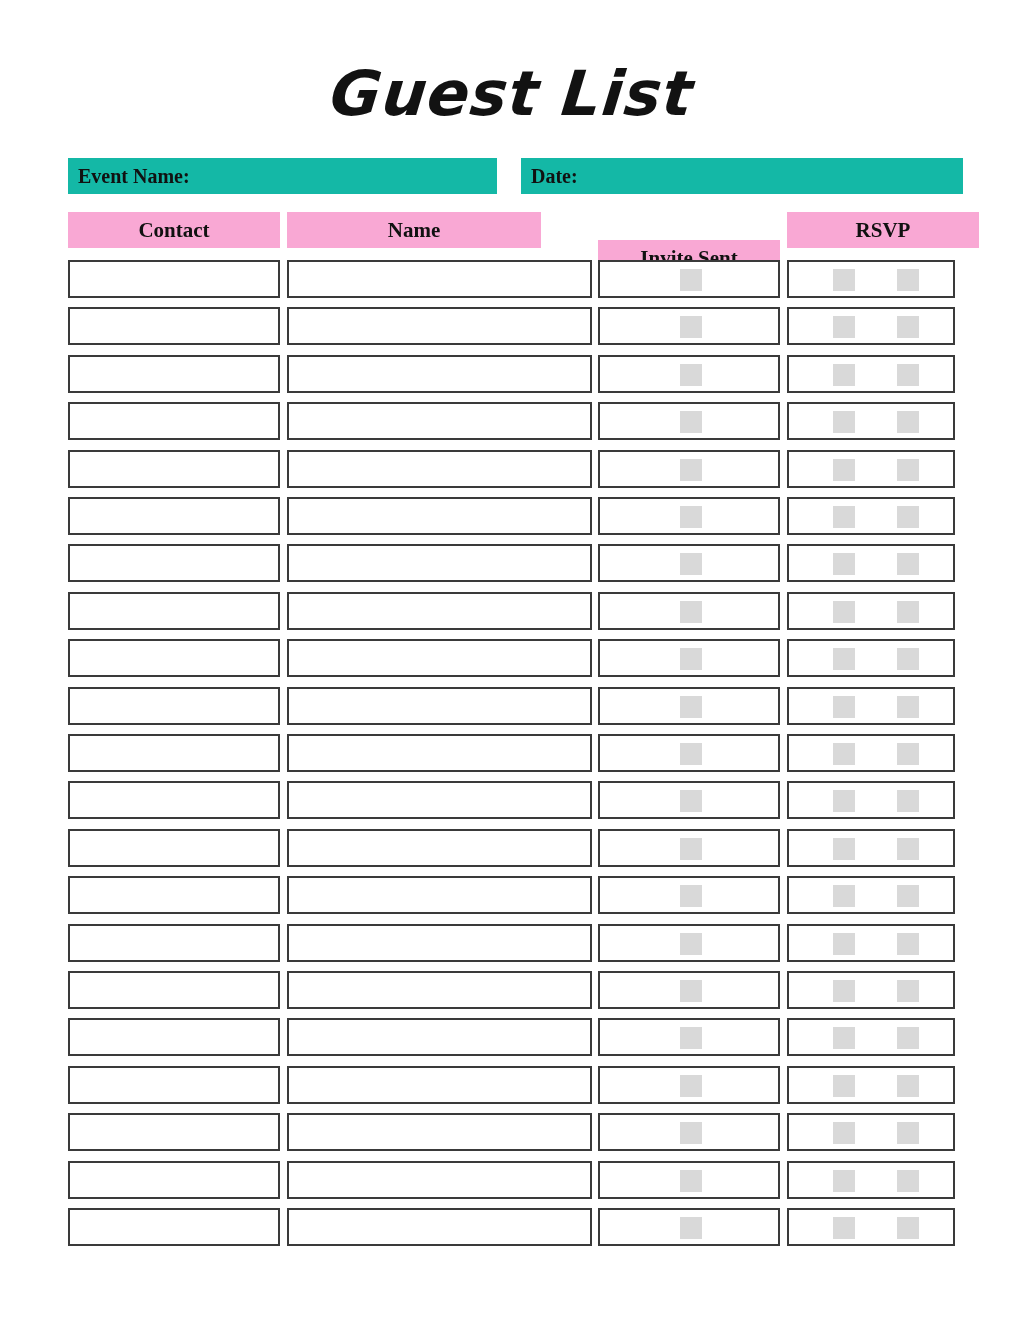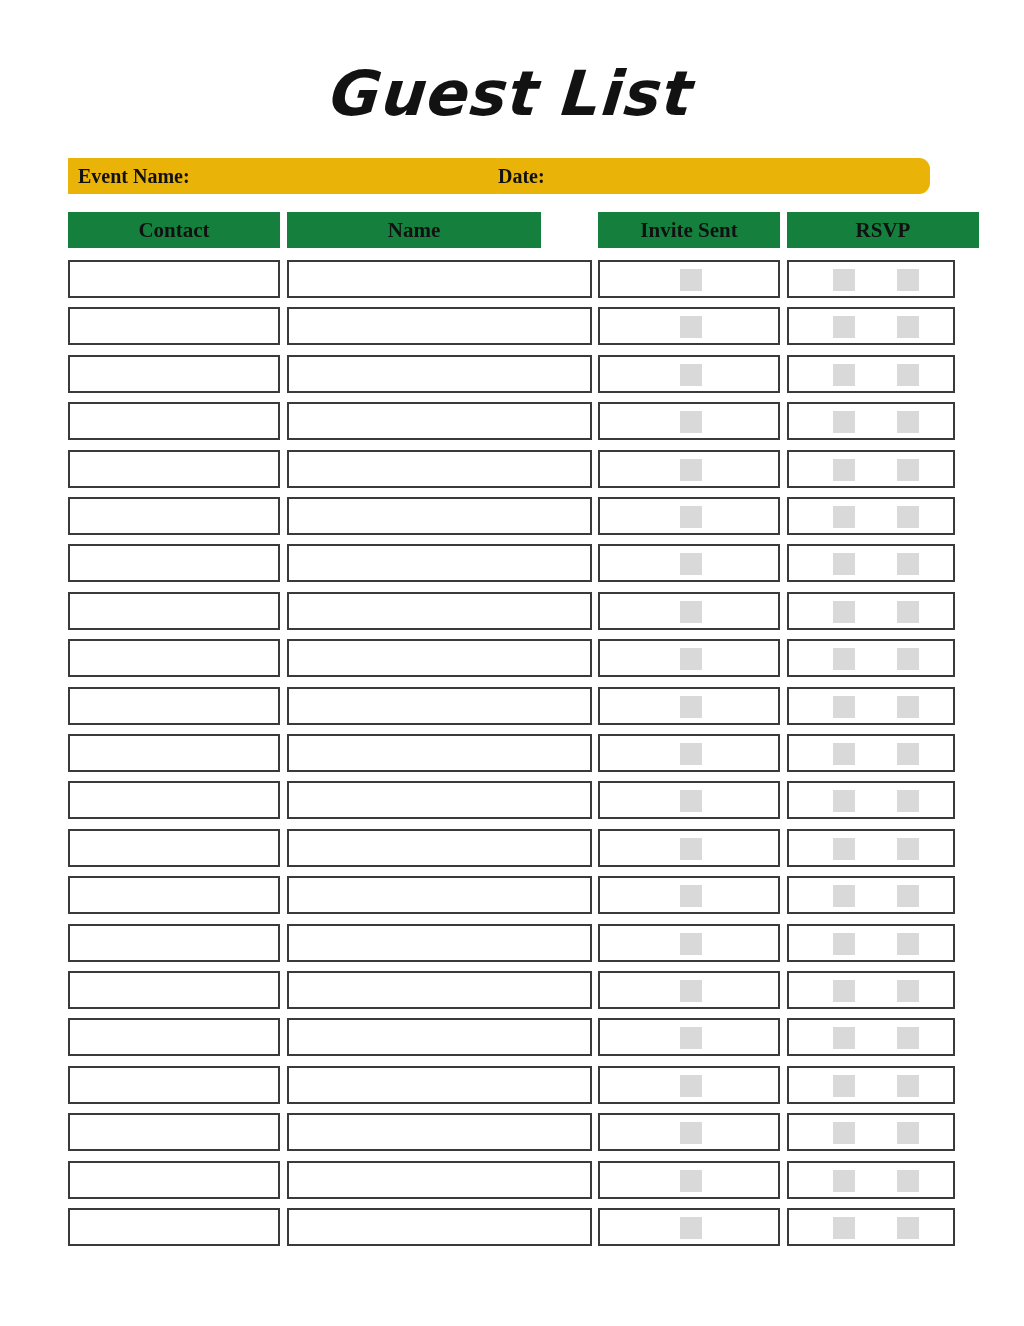--- a/index.html
+++ b/index.html
@@ -40,56 +40,56 @@
     color: #121212;
     transform: skewX(-6deg);
     white-space: nowrap;
   }
 
   
   .meta-bar {
     position: absolute;
     top: 158px;
     height: 36px;
-    background: #eab308;
+    background: #14b8a6;
     box-sizing: border-box;
   }
   .meta-bar .meta-label {
     position: absolute;
     left: 10px;
     top: 0;
     height: 36px;
     line-height: 36px;
     font-family: "Liberation Serif", serif;
     font-weight: bold;
     font-size: 20px;
     color: #111111;
     white-space: nowrap;
   }
   #meta-event { left: 68px; width: 429px; }
-  #meta-date  { left: 488px; width: 442px; border-radius: 11px; }
+  #meta-date  { left: 521px; width: 442px; }
 
   
   .col-head {
     position: absolute;
     top: 212px;
     height: 36px;
-    background: #15803d;
+    background: #f9a8d4;
     box-sizing: border-box;
     font-family: "Liberation Serif", serif;
     font-weight: bold;
     font-size: 21px;
     line-height: 36px;
     text-align: center;
     color: #111111;
     white-space: nowrap;
   }
   .ch-contact { left: 68px;  width: 212px; }
   .ch-name    { left: 287px; width: 254px; }
-  .ch-invite  { left: 598px; width: 182px; }
+  .ch-invite  { left: 598px; width: 182px; margin-top: 28px; }
   .ch-rsvp    { left: 787px; width: 192px; }
 
   
   #rows {
     position: absolute;
     left: 0;
     top: 0;
     width: 1024px;
     height: 1326px;
   }

